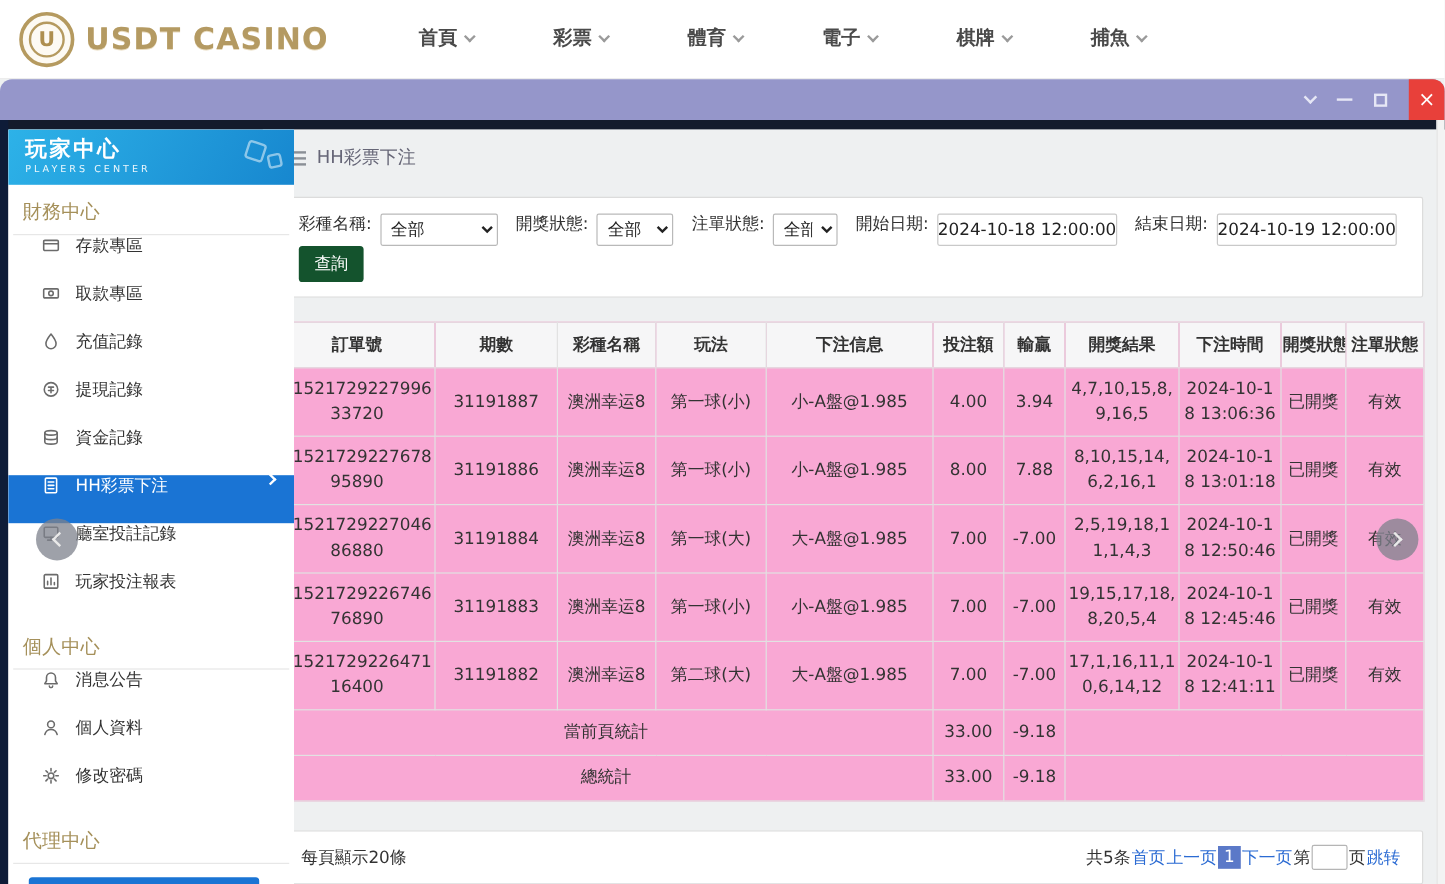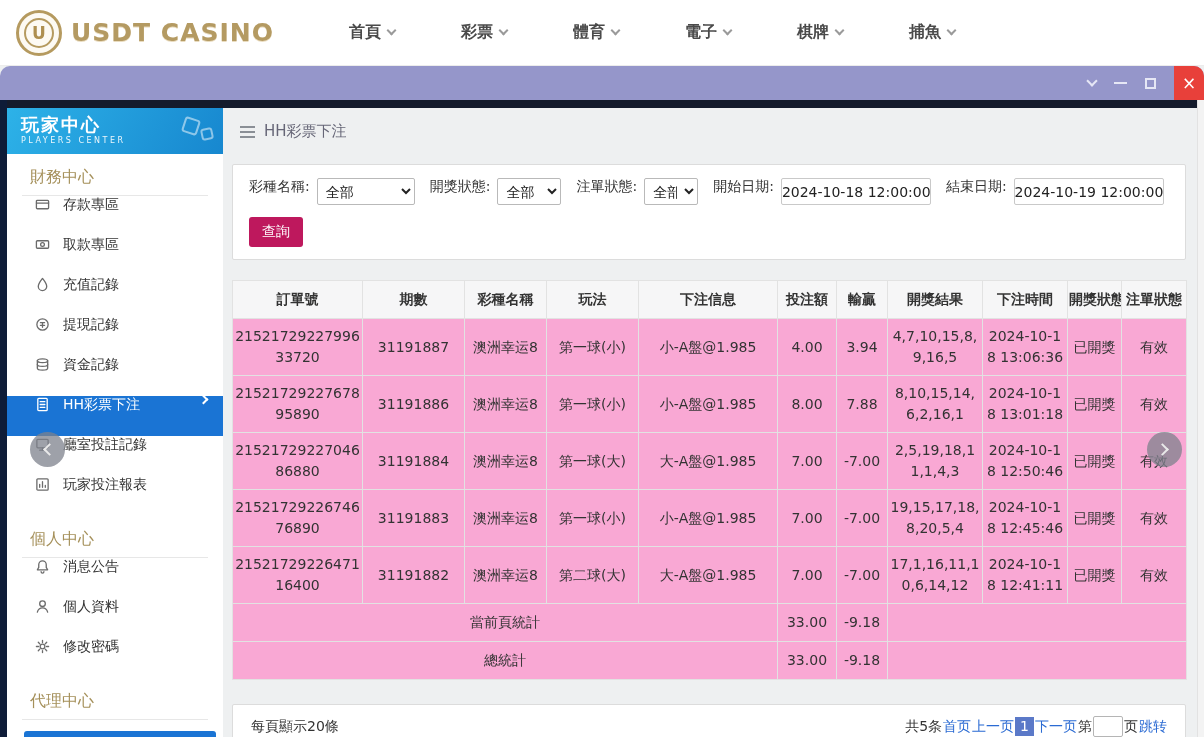--- a/index.html
+++ b/index.html
@@ -23,29 +23,29 @@
   .wc-min { width:13px; height:2px; background:#e6e7f5; cursor:pointer; }
   .wc-max { width:11px; height:11px; border:2px solid #e6e7f5; cursor:pointer; }
   .wc-close { width:30px; height:34px; background:#e8403a; border-radius:0 10px 0 0; color:#fff; font-size:17px; display:flex; align-items:center; justify-content:center; cursor:pointer; margin-left:4px; }
 
   
   .dark-sliver { position:absolute; left:0; top:100px; width:1204px; height:8px; background:#141b2c; }
   .left-edge { position:absolute; left:0; top:100px; width:7px; height:637px; background:#0e1c38; }
   .scroll-track { position:absolute; right:0; top:100px; width:7px; height:637px; background:#f3f3f3; border-left:1px solid #e2e2e2; }
 
   
-  .sidebar { position:absolute; left:7px; top:108px; width:216px; height:629px; background:#fff; z-index:3; }
+  .sidebar { position:absolute; left:7px; top:108px; width:238px; height:629px; background:#fff; z-index:3; }
   .side-header { height:46px; background:linear-gradient(120deg,#2db2e8 0%,#1787cf 100%); color:#fff; padding:6px 12px 0 14px; position:relative; overflow:hidden; }
   .side-header .t { font-size:18px; font-weight:bold; letter-spacing:2px; line-height:22px; }
   .side-header .s { font-size:8px; letter-spacing:2.5px; color:rgba(255,255,255,.9); }
   .dice { position:absolute; right:10px; top:8px; width:46px; height:30px; opacity:.5; }
   .dice span { position:absolute; border:2px solid #fff; border-radius:3px; }
   .dice .d1 { width:16px; height:16px; right:14px; top:2px; transform:rotate(18deg); }
   .dice .d2 { width:12px; height:12px; right:0; top:12px; transform:rotate(-12deg); }
-  .section-title { margin:0 15px; padding:13px 8px 7px 8px; border-bottom:1px solid #e7e7e7; color:#a5905a; font-size:16px; }
+  .section-title { margin:0 4px; padding:13px 8px 7px 8px; border-bottom:1px solid #e7e7e7; color:#a5905a; font-size:16px; }
   .side-item { height:40px; display:flex; align-items:flex-start; padding-left:27px; gap:13px; font-size:14px; color:#333; cursor:pointer; position:relative; }
   .side-item .s-icon { width:16px; height:16px; color:#6b6b6b; display:flex; align-items:center; justify-content:center; }
   .side-item.active { background:#1a74d4; color:#fff; }
   .side-item.active .s-icon { color:#fff; }
   .chev-right { position:absolute; right:16px; width:7px; height:7px; border-right:2px solid #fff; border-top:2px solid #fff; transform:rotate(45deg); }
   .side-bottom-strip { position:absolute; bottom:0; left:17px; width:192px; height:6px; background:#1a74d4; border-radius:3px 3px 0 0; }
 
   
   .main { position:absolute; left:219px; top:108px; width:978px; height:629px; background:#eef0f1; }
   .breadcrumb { display:flex; align-items:center; gap:9px; padding:14px 0 0 21px; color:#667; font-size:15px; }
@@ -54,21 +54,21 @@
 
   .panel { background:#fff; border:1px solid #dcdcdc; border-radius:2px; margin-left:13px; width:954px; }
   .filter-panel { margin-top:23px; padding:13px 16px 12px 16px; }
   .filter-row { display:flex; gap:7px; font-size:14px; color:#333; flex-wrap:nowrap; }
   .filter-row label { white-space:nowrap; }
   .filter-row select { height:27px; border:1px solid #b9b9b9; border-radius:2px; font-size:14px; font-family:inherit; color:#222; padding:0 4px; background:#fff; }
   .sel-lottery { width:98px; } .sel-draw { width:64px; } .sel-order { width:54px; }
   .filter-row input[type=text] { height:27px; border:1px solid #c9c9c9; border-radius:2px; font-size:14px; font-family:inherit; color:#222; text-align:center; }
   .inp-date { width:150px; }
   .gap-l { margin-left:8px; }
-  .btn-search { margin-top:12px; background:#be185d; color:#fff; border:none; border-radius:3px; font-size:14px; font-family:inherit; padding:6px 13px; cursor:pointer; }
+  .btn-search { margin-top:0; background:#14532d; color:#fff; border:none; border-radius:3px; font-size:14px; font-family:inherit; padding:6px 13px; cursor:pointer; }
 
   .table-panel { margin-top:20px; border:none; background:transparent; }
   table.bets { width:954px; border-collapse:collapse; table-layout:fixed; background:#f9a8d4; }
   table.bets th, table.bets td { border:1px solid #e2e2e2; text-align:center; overflow:hidden; }
   table.bets th { background:#f6f6f7; font-size:14px; font-weight:bold; color:#333; height:38px; white-space:nowrap; padding:0 1px; }
   table.bets td { font-size:14px; color:#333; padding:7px 2px; line-height:1.5; word-break:break-all; }
   table.bets td.sum-label { font-size:14px; }
   tr.summary td { padding:8px 2px; }
 
   .footer-panel { margin-top:24px; height:45px; display:flex; align-items:center; justify-content:space-between; padding:0 18px; font-size:14px; color:#333; }

